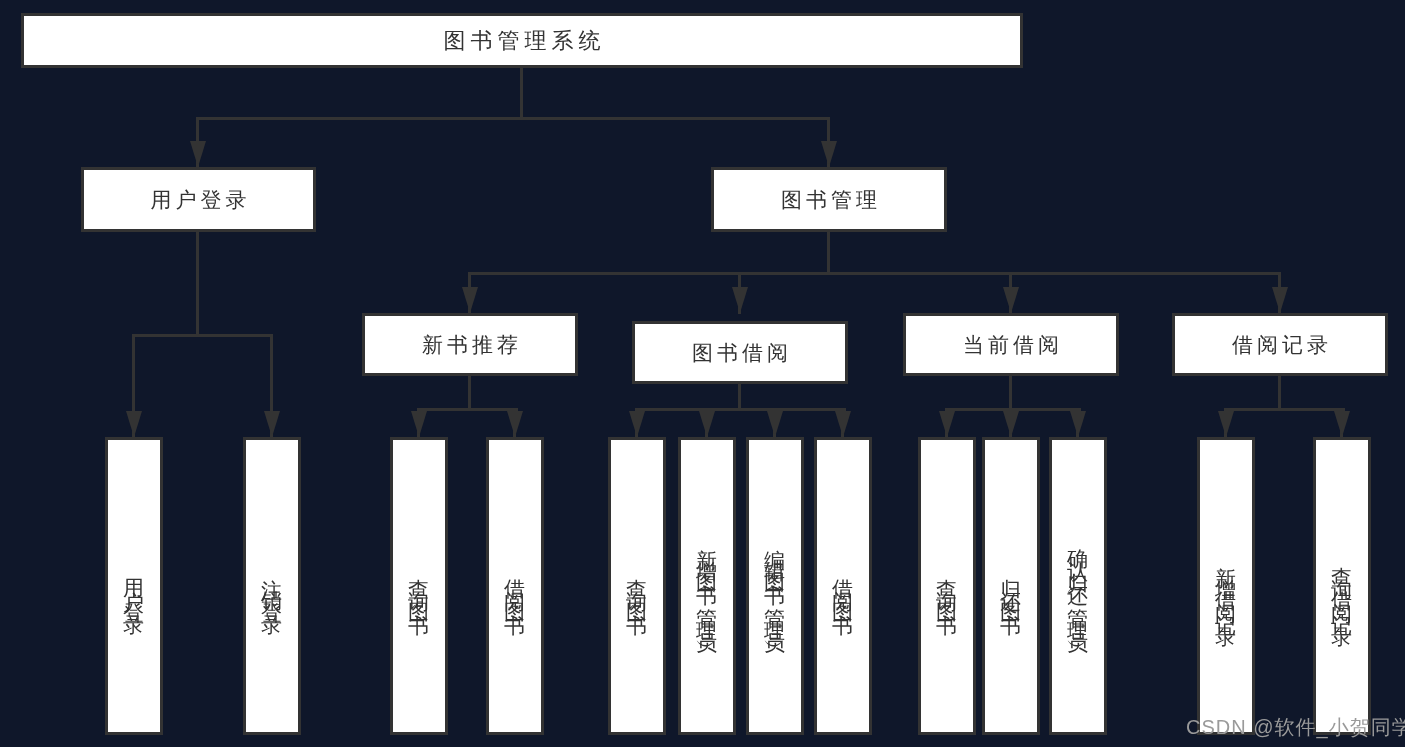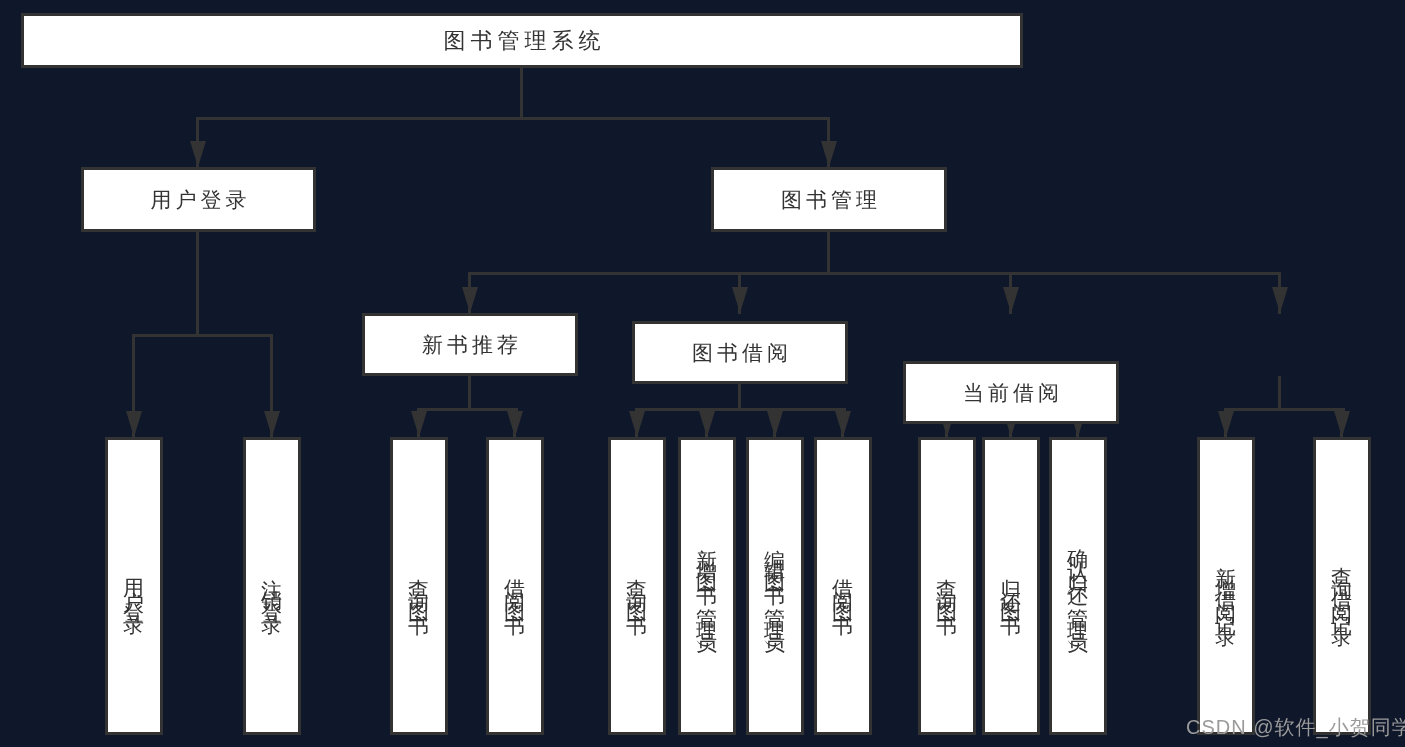--- a/index.html
+++ b/index.html
@@ -105,22 +105,25 @@
   <div class="node" style="left:362px;top:313px;width:216px;height:63px;">
     <span>新书推荐</span>
   </div>
 
   <div class="node" style="left:711px;top:167px;width:236px;height:65px;">
     <span>图书管理</span>
   </div>
   <div class="node" style="left:632px;top:313px;width:216px;height:63px;margin-top:8px;">
     <span>图书借阅</span>
   </div>
-  <div class="node" style="left:903px;top:313px;width:216px;height:63px;margin-top:48px;">
+  <div class="node" style="left:903px;top:313px;width:216px;height:63px;">
     <span>当前借阅</span>
+  </div>
+  <div class="node" style="left:1172px;top:313px;width:216px;height:63px;">
+    <span>借阅记录</span>
   </div>
 
   <div class="leaf" style="left:105px;top:437px;">
     <span>用户登录</span>
   </div>
   <div class="leaf" style="left:243px;top:437px;">
     <span>注销登录</span>
   </div>
   <div class="leaf" style="left:390px;top:437px;">
     <span>查询图书</span>

